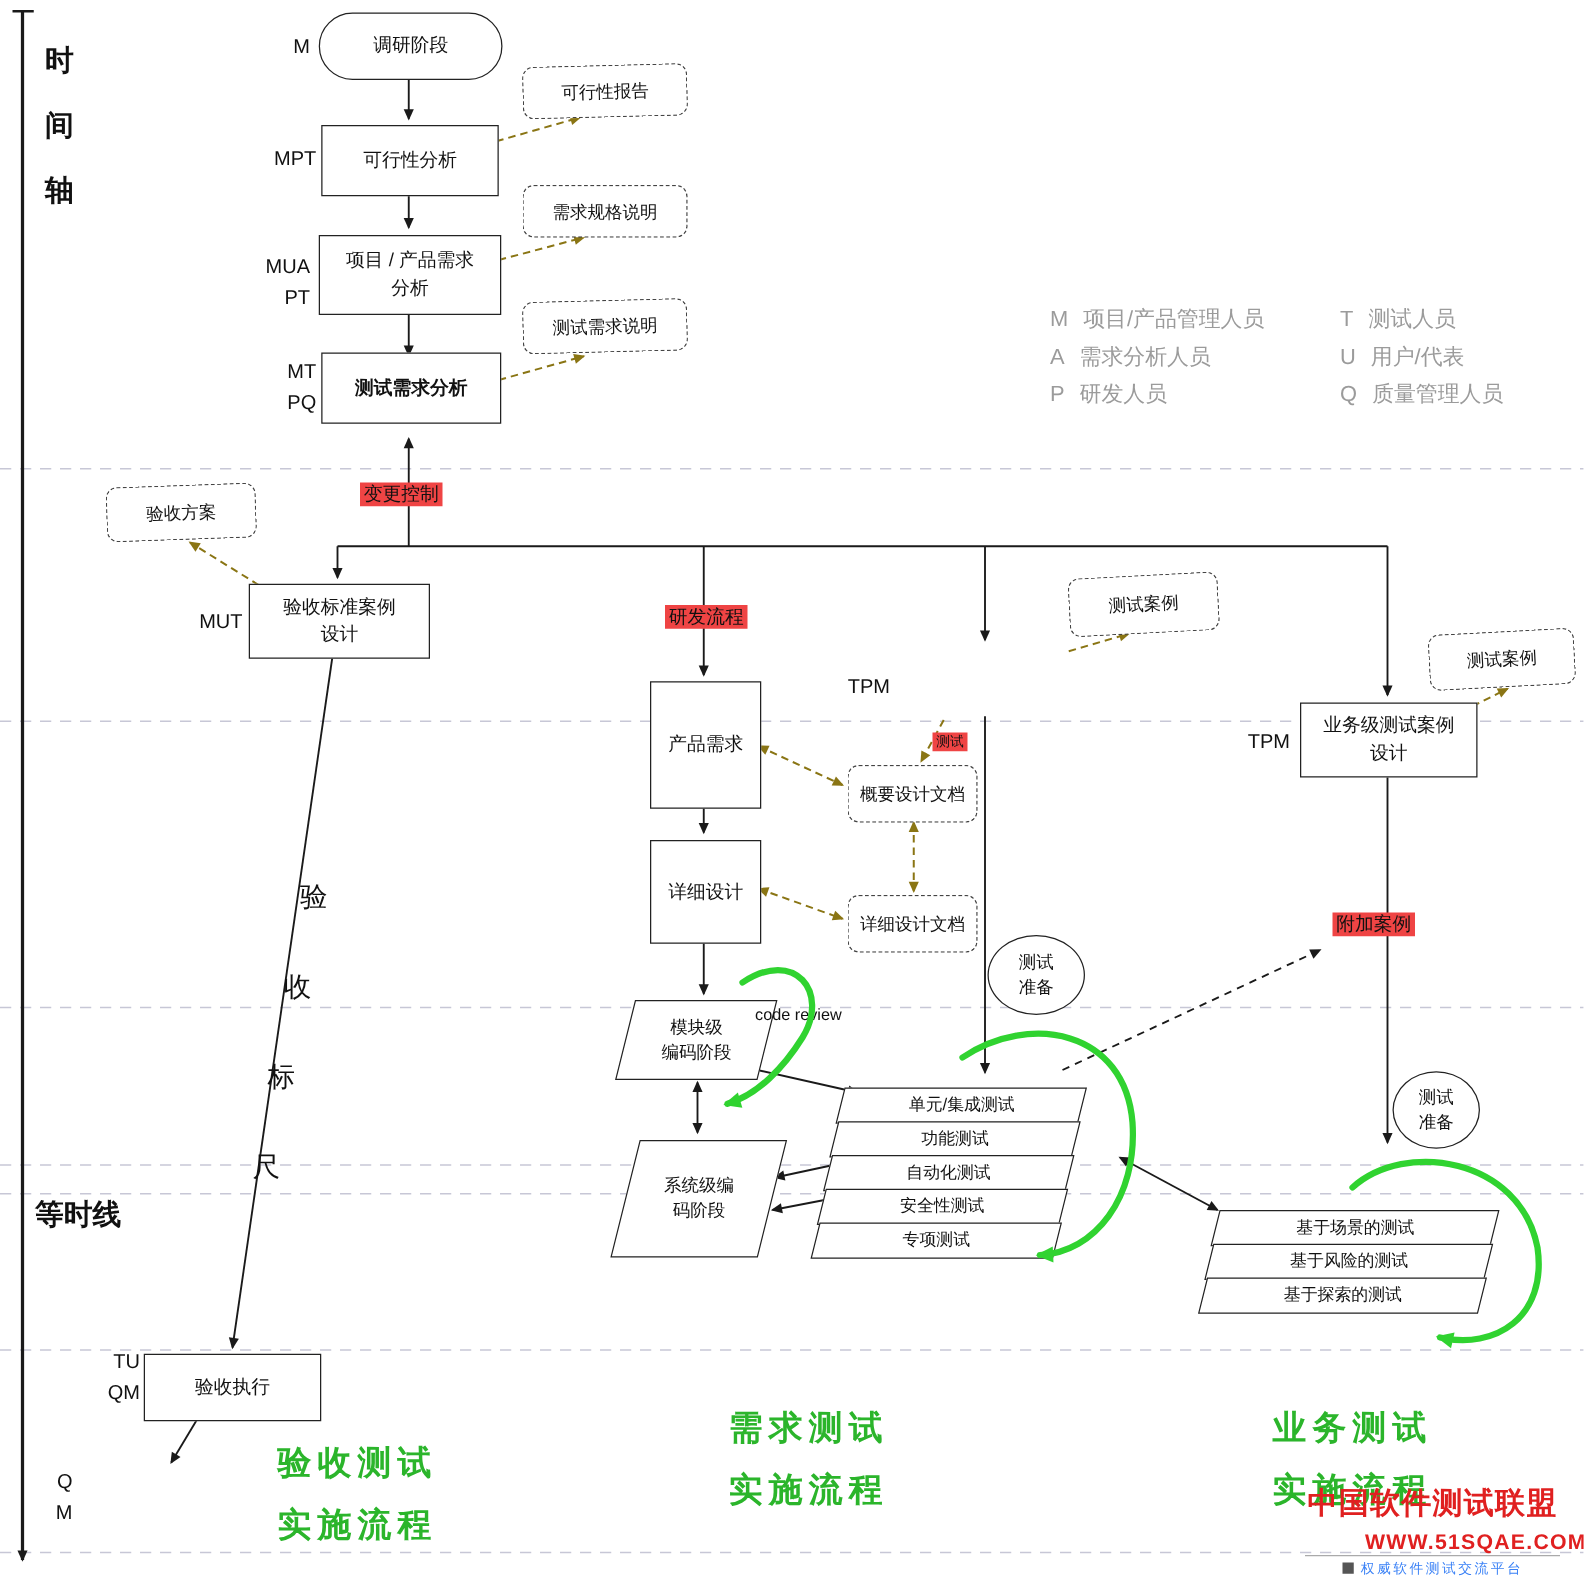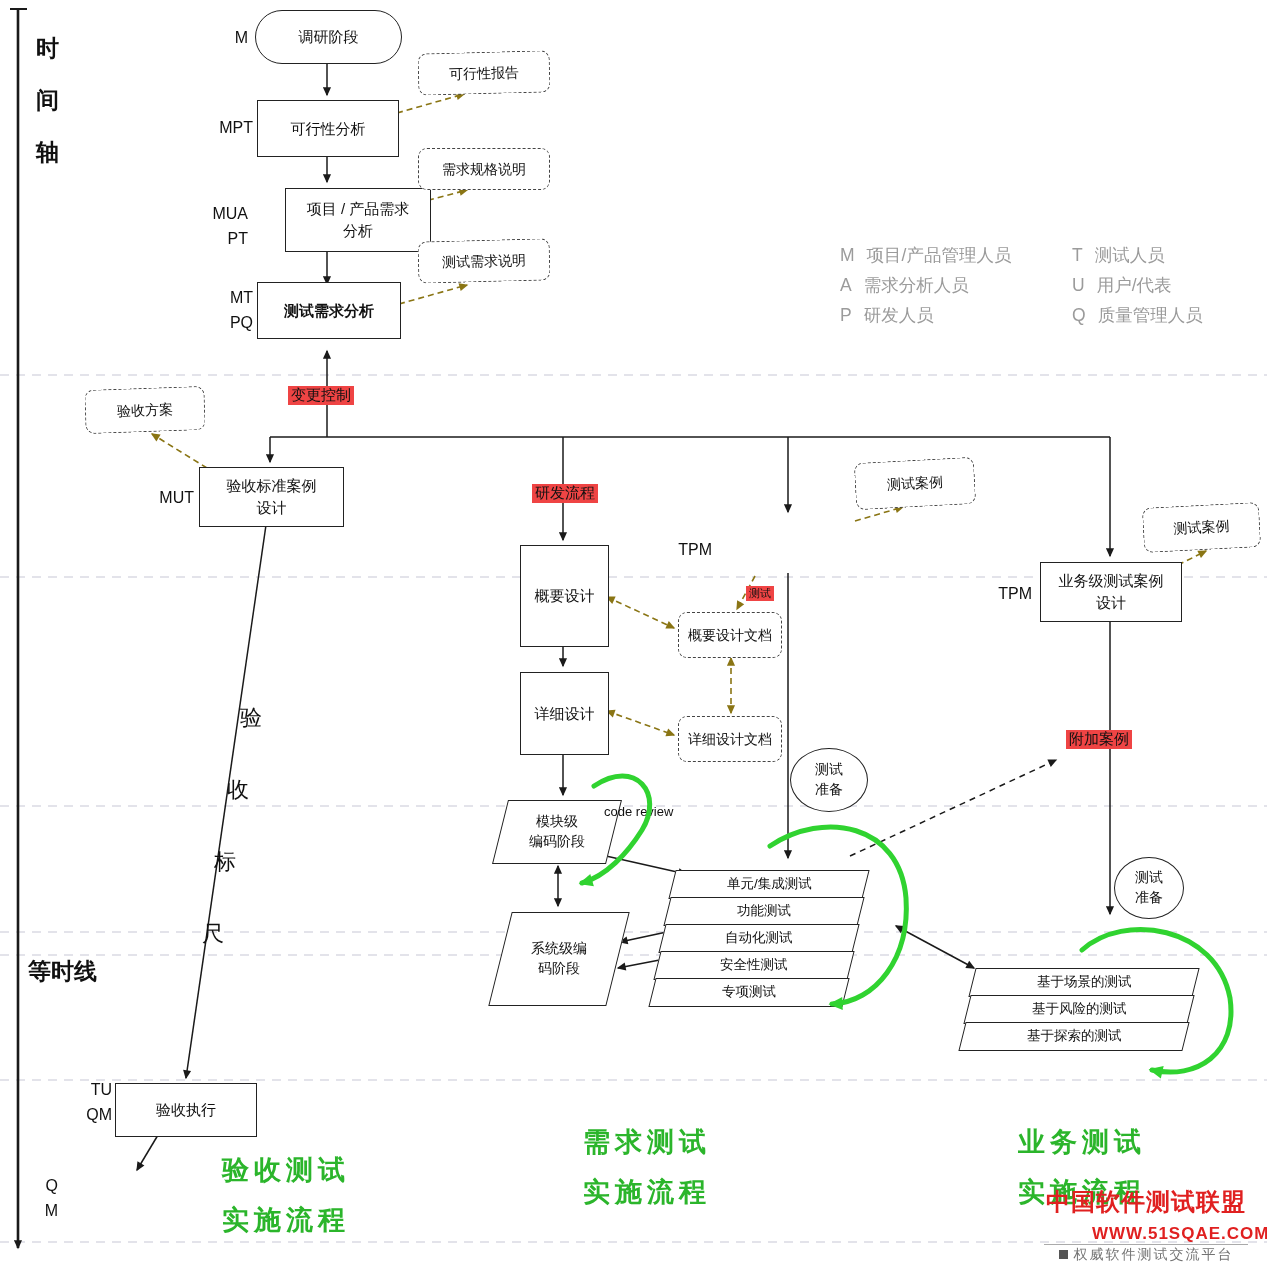--- a/index.html
+++ b/index.html
@@ -29,21 +29,21 @@
           grid-template-rows:repeat(3,30px);grid-template-columns:232px auto;
           color:#9b9b9b;font-size:17.5px;z-index:2;}
   .legend .li{display:flex;gap:12px;align-items:center;}
   .gtxt{position:absolute;color:#2bb52b;font-family:"Liberation Serif",serif;font-weight:bold;
         font-size:27px;letter-spacing:5px;white-space:pre-line;line-height:1.85;z-index:2;}
   .wm-title{position:absolute;left:1046px;top:1186px;color:#e02020;font-weight:bold;
             font-size:24px;letter-spacing:1px;z-index:4;white-space:nowrap;}
   .wm-url{position:absolute;left:1092px;top:1224px;color:#e02020;font-weight:bold;
           font-size:17px;letter-spacing:1px;z-index:4;}
   .wm-bar{position:absolute;left:1044px;top:1244px;width:204px;height:19px;border-top:1px solid #aaa;
-          display:flex;align-items:center;gap:6px;color:#737373;font-size:14px;letter-spacing:2px;
+          display:flex;align-items:center;gap:6px;color:#3b82f6;font-size:11px;letter-spacing:2px;
           z-index:4;justify-content:center;}
   .wm-sq{width:9px;height:9px;background:#555;display:inline-block;}
   .note{font-size:11px;}
 </style>
 </head>
 <body>
 
 <div class="stage">
 
   <svg class="layer" width="1267" height="1271">
@@ -151,21 +151,21 @@
 
   <div class="role" style="left:200px;top:26px;width:48px;">M</div>
   <div class="box stadium" style="left:255px;top:10px;width:145px;height:52px;">调研阶段</div>
 
   <div class="role" style="left:205px;top:116px;width:48px;">MPT</div>
   <div class="box" style="left:257px;top:100px;width:140px;height:55px;">可行性分析</div>
   <div class="box doc" style="left:418px;top:52px;width:130px;height:40px;transform:rotate(-1.5deg);">可行性报告</div>
 
   <div class="role" style="left:200px;top:183px;width:48px;margin-top:19px;">MUA
 PT</div>
-  <div class="box" style="left:255px;top:188px;width:144px;height:62px;margin-left:30px;">项目 / 产品需求
+  <div class="box" style="left:255px;top:188px;width:144px;height:62px;">项目 / 产品需求
 分析</div>
   <div class="box doc" style="left:418px;top:148px;width:130px;height:40px;">需求规格说明</div>
 
   <div class="role" style="left:205px;top:286px;width:48px;">MT
 PQ</div>
   <div class="box" style="left:257px;top:282px;width:142px;height:55px;font-weight:bold;">测试需求分析</div>
   <div class="box doc" style="left:418px;top:240px;width:130px;height:40px;transform:rotate(-1.5deg);">测试需求说明</div>
 
   <div class="lbl bgw" style="left:288px;top:386px;">变更控制</div>
 
@@ -175,21 +175,21 @@
   <div class="box doc" style="left:85px;top:388px;width:118px;height:42px;transform:rotate(-2deg);">验收方案</div>
 
   <div class="role" style="left:76px;top:1078px;width:36px;">TU
 QM</div>
   <div class="box" style="left:115px;top:1083px;width:140px;height:52px;">验收执行</div>
 
   <div class="role" style="left:34px;top:1174px;width:24px;">Q
 M</div>
 
   <div class="lbl bgw" style="left:532px;top:484px;">研发流程</div>
-  <div class="box" style="left:520px;top:545px;width:87px;height:100px;">概要设计</div>
+  <div class="box" style="left:520px;top:545px;width:87px;height:100px;">产品需求</div>
   <div class="box doc" style="left:678px;top:612px;width:102px;height:44px;">概要设计文档</div>
   <div class="box" style="left:520px;top:672px;width:87px;height:81px;">详细设计</div>
   <div class="box doc" style="left:678px;top:716px;width:102px;height:44px;">详细设计文档</div>
 
   <div class="para" style="left:500px;top:800px;width:112px;height:62px;">
       <span>模块级
 编码阶段</span>
     </div>
   <div class="lbl" style="left:604px;top:804px;font-size:13px;">code review</div>
   <div class="para" style="left:500px;top:912px;width:116px;height:92px;">

